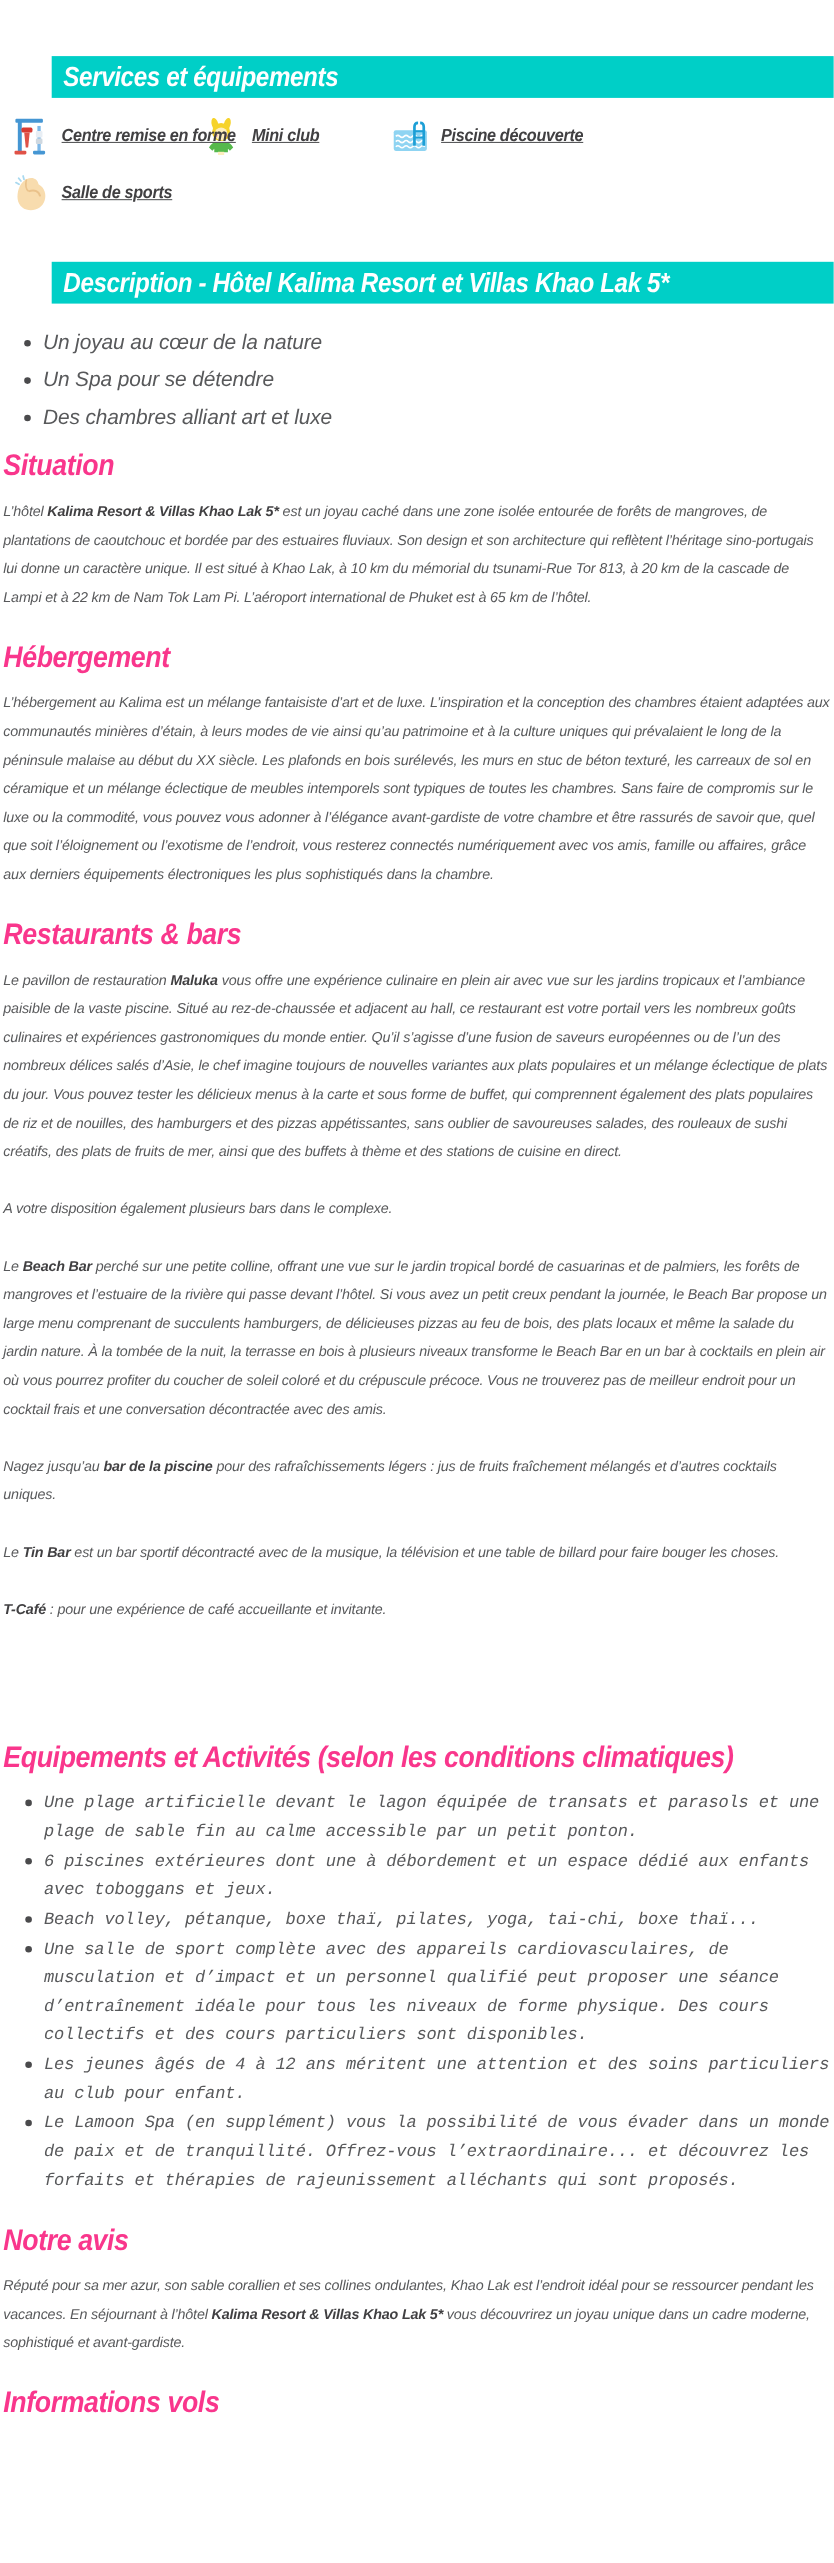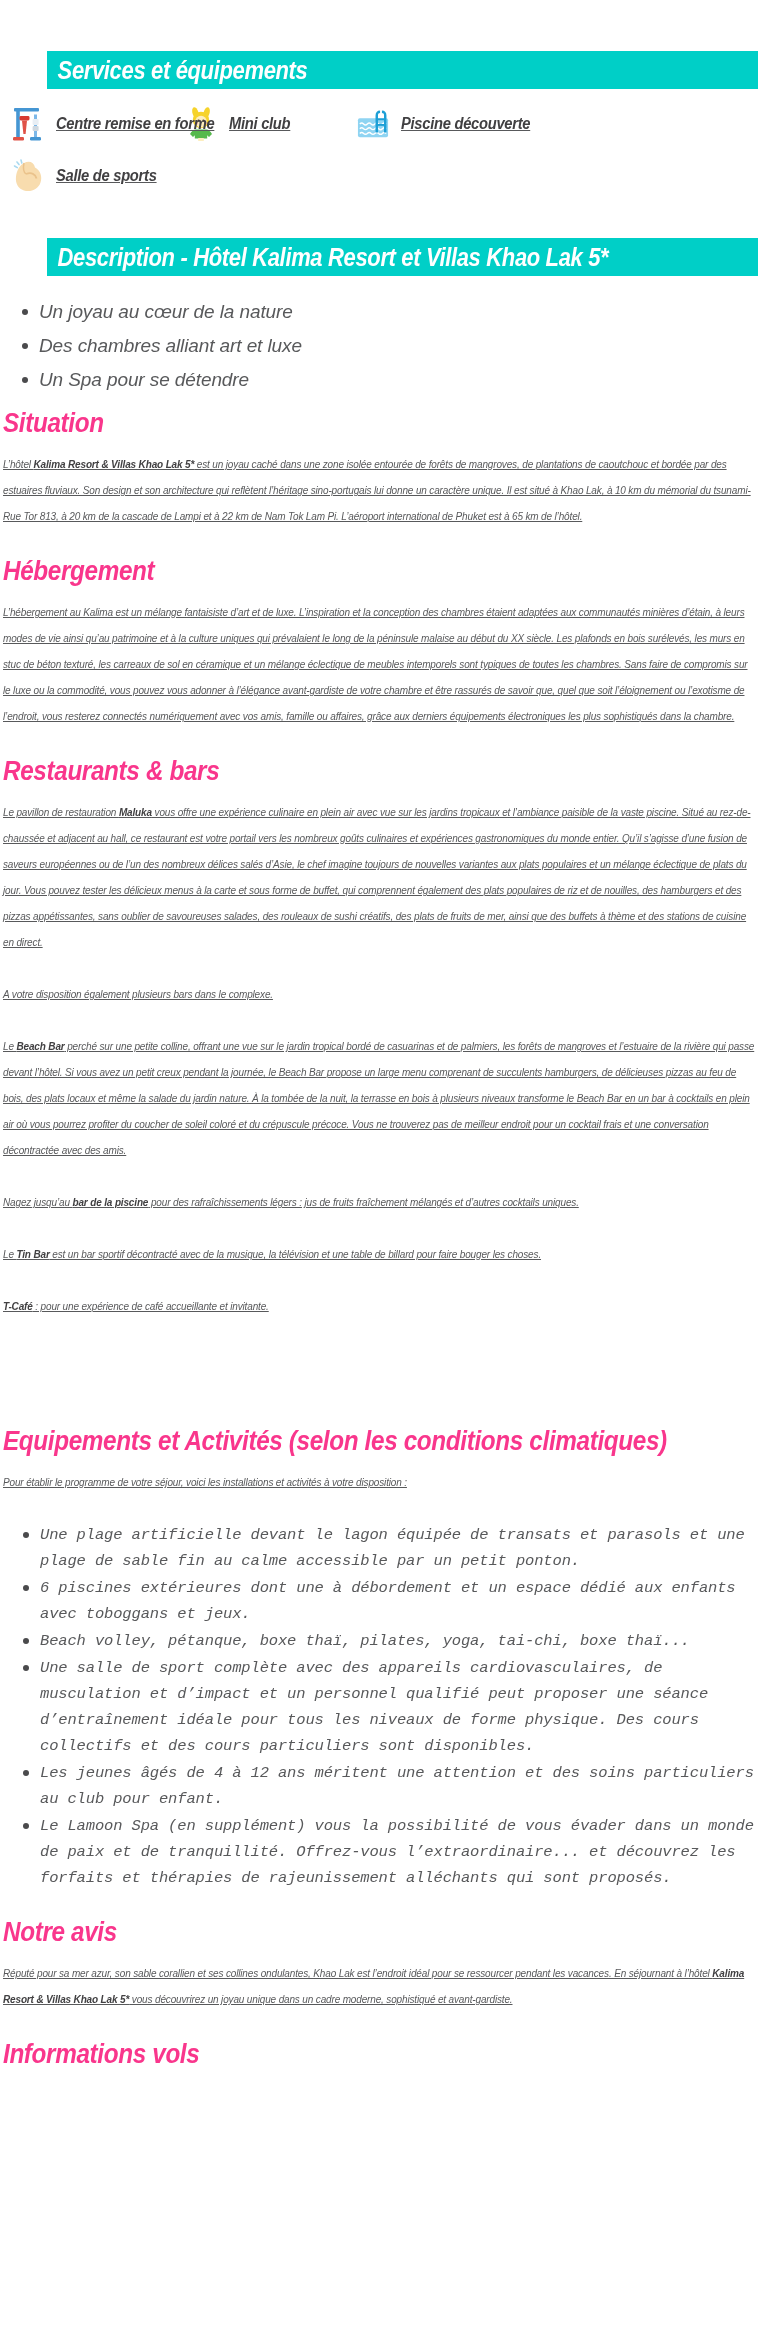--- a/index.html
+++ b/index.html
@@ -38,21 +38,21 @@
 
   
   .content { padding:0 3px; }
   .content-section { margin-top:16px; }
   .content-section.big-gap { margin-top:106px; }
   .section-heading {
     color:var(--heading-color,#f9368c); font-size:27px; font-weight:bold; font-style:italic;
     letter-spacing:-0.4px; margin-bottom:13px; white-space:nowrap;
     transform:scaleX(0.9); transform-origin:left center;
   }
-  .content p { font-size:10px; line-height:26px; margin-bottom:26px; letter-spacing:-0.15px;text-decoration:underline; }
+  .content p { font-size:13px; line-height:26px; margin-bottom:26px; letter-spacing:-0.15px; }
   b { color:#414042; font-weight:bold; }
   .content ul { list-style:none; margin:0 0 26px 20px; }
   .content ul li { font-size:15.5px; line-height:26px; position:relative; padding-left:17px; margin-bottom:1px; letter-spacing:-0.15px;font-family:Liberation Mono, monospace; }
   .content ul li::before { content:""; position:absolute; left:0; top:10px; width:6px; height:6px; border-radius:50%; background:#4a4a4c; }
 </style>
 </head>
 <body>
 
 <div class="page">
 
@@ -121,22 +121,22 @@
         <span class="service-label">Salle de sports</span>
       </div>
     </div>
 
   <header class="banner banner-description">
     <h2 class="banner-title">Description - Hôtel Kalima Resort et Villas Khao Lak 5*</h2>
   </header>
 
   <ul class="highlights">
       <li>Un joyau au cœur de la nature</li>
+      <li>Un Spa pour se détendre</li>
       <li>Des chambres alliant art et luxe</li>
-      <li>Un Spa pour se détendre</li>
     </ul>
 
   <main class="content">
       <section class="content-section">
         <h3 class="section-heading">Situation</h3>
         <p>L’hôtel <b>Kalima Resort &amp; Villas Khao Lak 5*</b> est un joyau caché dans une zone isolée entourée de forêts de mangroves, de plantations de caoutchouc et bordée par des estuaires fluviaux. Son design et son architecture qui reflètent l’héritage sino-portugais lui donne un caractère unique. Il est situé à Khao Lak, à 10 km du mémorial du tsunami-Rue Tor 813, à 20 km de la cascade de Lampi et à 22 km de Nam Tok Lam Pi. L’aéroport international de Phuket est à 65 km de l’hôtel.</p>
       </section>
       <section class="content-section">
         <h3 class="section-heading">Hébergement</h3>
         <p>L’hébergement au Kalima est un mélange fantaisiste d’art et de luxe. L’inspiration et la conception des chambres étaient adaptées aux communautés minières d’étain, à leurs modes de vie ainsi qu’au patrimoine et à la culture uniques qui prévalaient le long de la péninsule malaise au début du XX siècle. Les plafonds en bois surélevés, les murs en stuc de béton texturé, les carreaux de sol en céramique et un mélange éclectique de meubles intemporels sont typiques de toutes les chambres. Sans faire de compromis sur le luxe ou la commodité, vous pouvez vous adonner à l’élégance avant-gardiste de votre chambre et être rassurés de savoir que, quel que soit l’éloignement ou l’exotisme de l’endroit, vous resterez connectés numériquement avec vos amis, famille ou affaires, grâce aux derniers équipements électroniques les plus sophistiqués dans la chambre.</p>
@@ -145,21 +145,20 @@
         <h3 class="section-heading">Restaurants &amp; bars</h3>
         <p>Le pavillon de restauration <b>Maluka</b> vous offre une expérience culinaire en plein air avec vue sur les jardins tropicaux et l’ambiance paisible de la vaste piscine. Situé au rez-de-chaussée et adjacent au hall, ce restaurant est votre portail vers les nombreux goûts culinaires et expériences gastronomiques du monde entier. Qu’il s’agisse d’une fusion de saveurs européennes ou de l’un des nombreux délices salés d’Asie, le chef imagine toujours de nouvelles variantes aux plats populaires et un mélange éclectique de plats du jour. Vous pouvez tester les délicieux menus à la carte et sous forme de buffet, qui comprennent également des plats populaires de riz et de nouilles, des hamburgers et des pizzas appétissantes, sans oublier de savoureuses salades, des rouleaux de sushi créatifs, des plats de fruits de mer, ainsi que des buffets à thème et des stations de cuisine en direct.</p>
         <p>A votre disposition également plusieurs bars dans le complexe.</p>
         <p>Le <b>Beach Bar</b> perché sur une petite colline, offrant une vue sur le jardin tropical bordé de casuarinas et de palmiers, les forêts de mangroves et l’estuaire de la rivière qui passe devant l’hôtel. Si vous avez un petit creux pendant la journée, le Beach Bar propose un large menu comprenant de succulents hamburgers, de délicieuses pizzas au feu de bois, des plats locaux et même la salade du jardin nature. À la tombée de la nuit, la terrasse en bois à plusieurs niveaux transforme le Beach Bar en un bar à cocktails en plein air où vous pourrez profiter du coucher de soleil coloré et du crépuscule précoce. Vous ne trouverez pas de meilleur endroit pour un cocktail frais et une conversation décontractée avec des amis.</p>
         <p>Nagez jusqu’au <b>bar de la piscine</b> pour des rafraîchissements légers : jus de fruits fraîchement mélangés et d’autres cocktails uniques.</p>
         <p>Le <b>Tin Bar</b> est un bar sportif décontracté avec de la musique, la télévision et une table de billard pour faire bouger les choses.</p>
         <p><b>T-Café</b> : pour une expérience de café accueillante et invitante.</p>
       </section>
       <section class="content-section big-gap">
         <h3 class="section-heading">Equipements et Activités (selon les conditions climatiques)</h3>
-        <p>Pour établir le programme de votre séjour, voici les installations et activités à votre disposition :</p>
         <ul>
           <li>Une plage artificielle devant le lagon équipée de transats et parasols et une plage de sable fin au calme accessible par un petit ponton.</li>
           <li>6 piscines extérieures dont une à débordement et un espace dédié aux enfants avec toboggans et jeux.</li>
           <li>Beach volley, pétanque, boxe thaï, pilates, yoga, tai-chi, boxe thaï...</li>
           <li>Une salle de sport complète avec des appareils cardiovasculaires, de musculation et d’impact et un personnel qualifié peut proposer une séance d’entraînement idéale pour tous les niveaux de forme physique. Des cours collectifs et des cours particuliers sont disponibles.</li>
           <li>Les jeunes âgés de 4 à 12 ans méritent une attention et des soins particuliers au club pour enfant.</li>
           <li>Le Lamoon Spa (en supplément) vous la possibilité de vous évader dans un monde de paix et de tranquillité. Offrez-vous l’extraordinaire... et découvrez les forfaits et thérapies de rajeunissement alléchants qui sont proposés.</li>
         </ul>
       </section>
       <section class="content-section">

